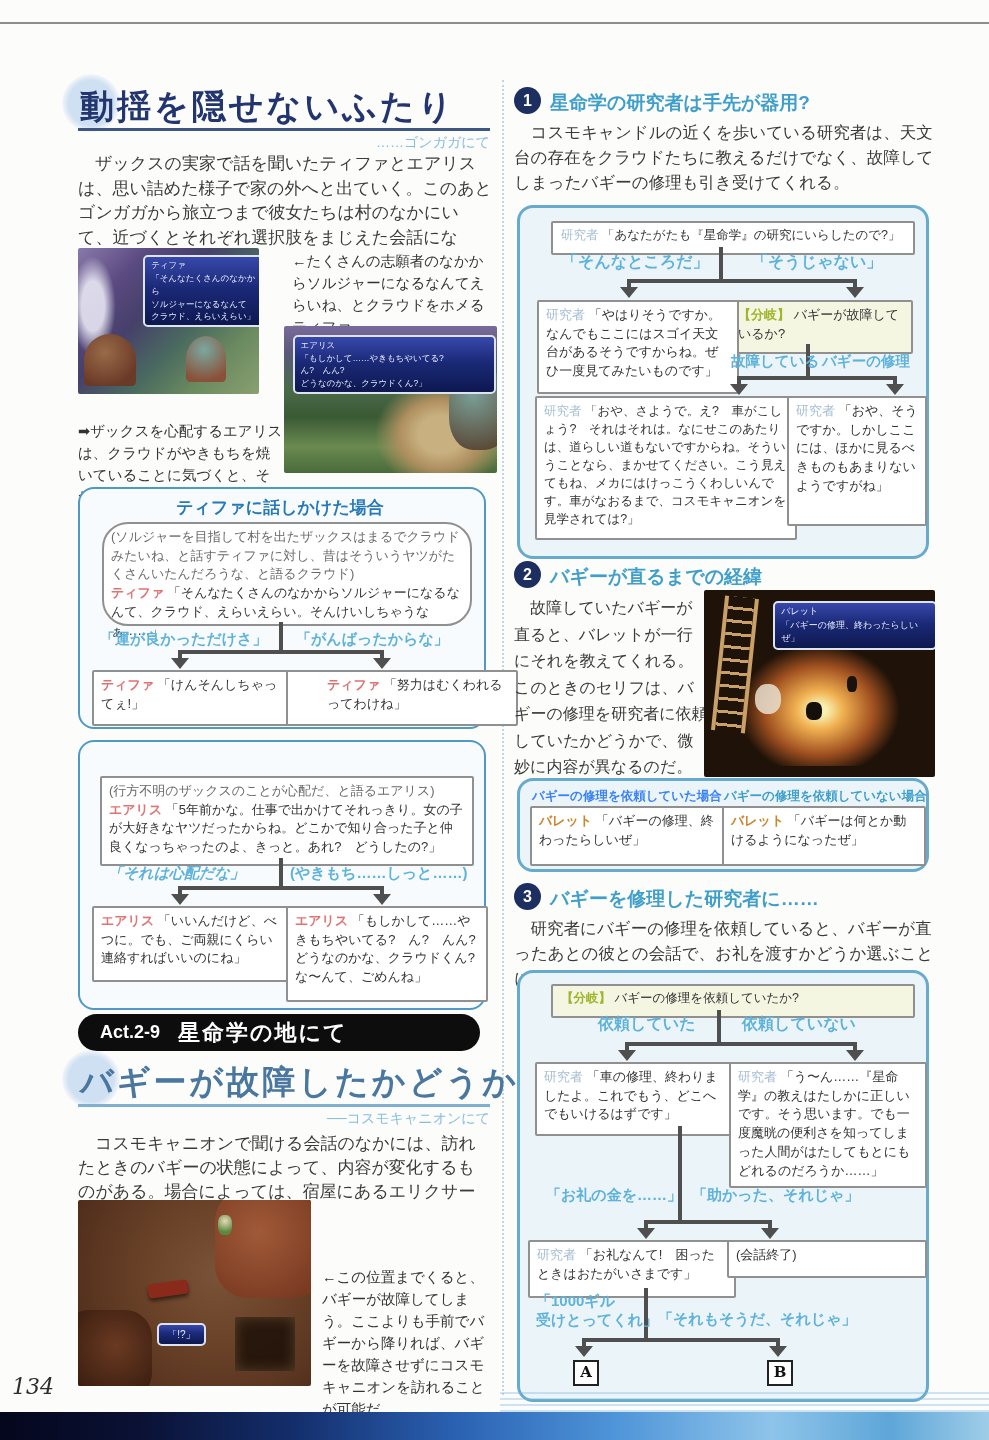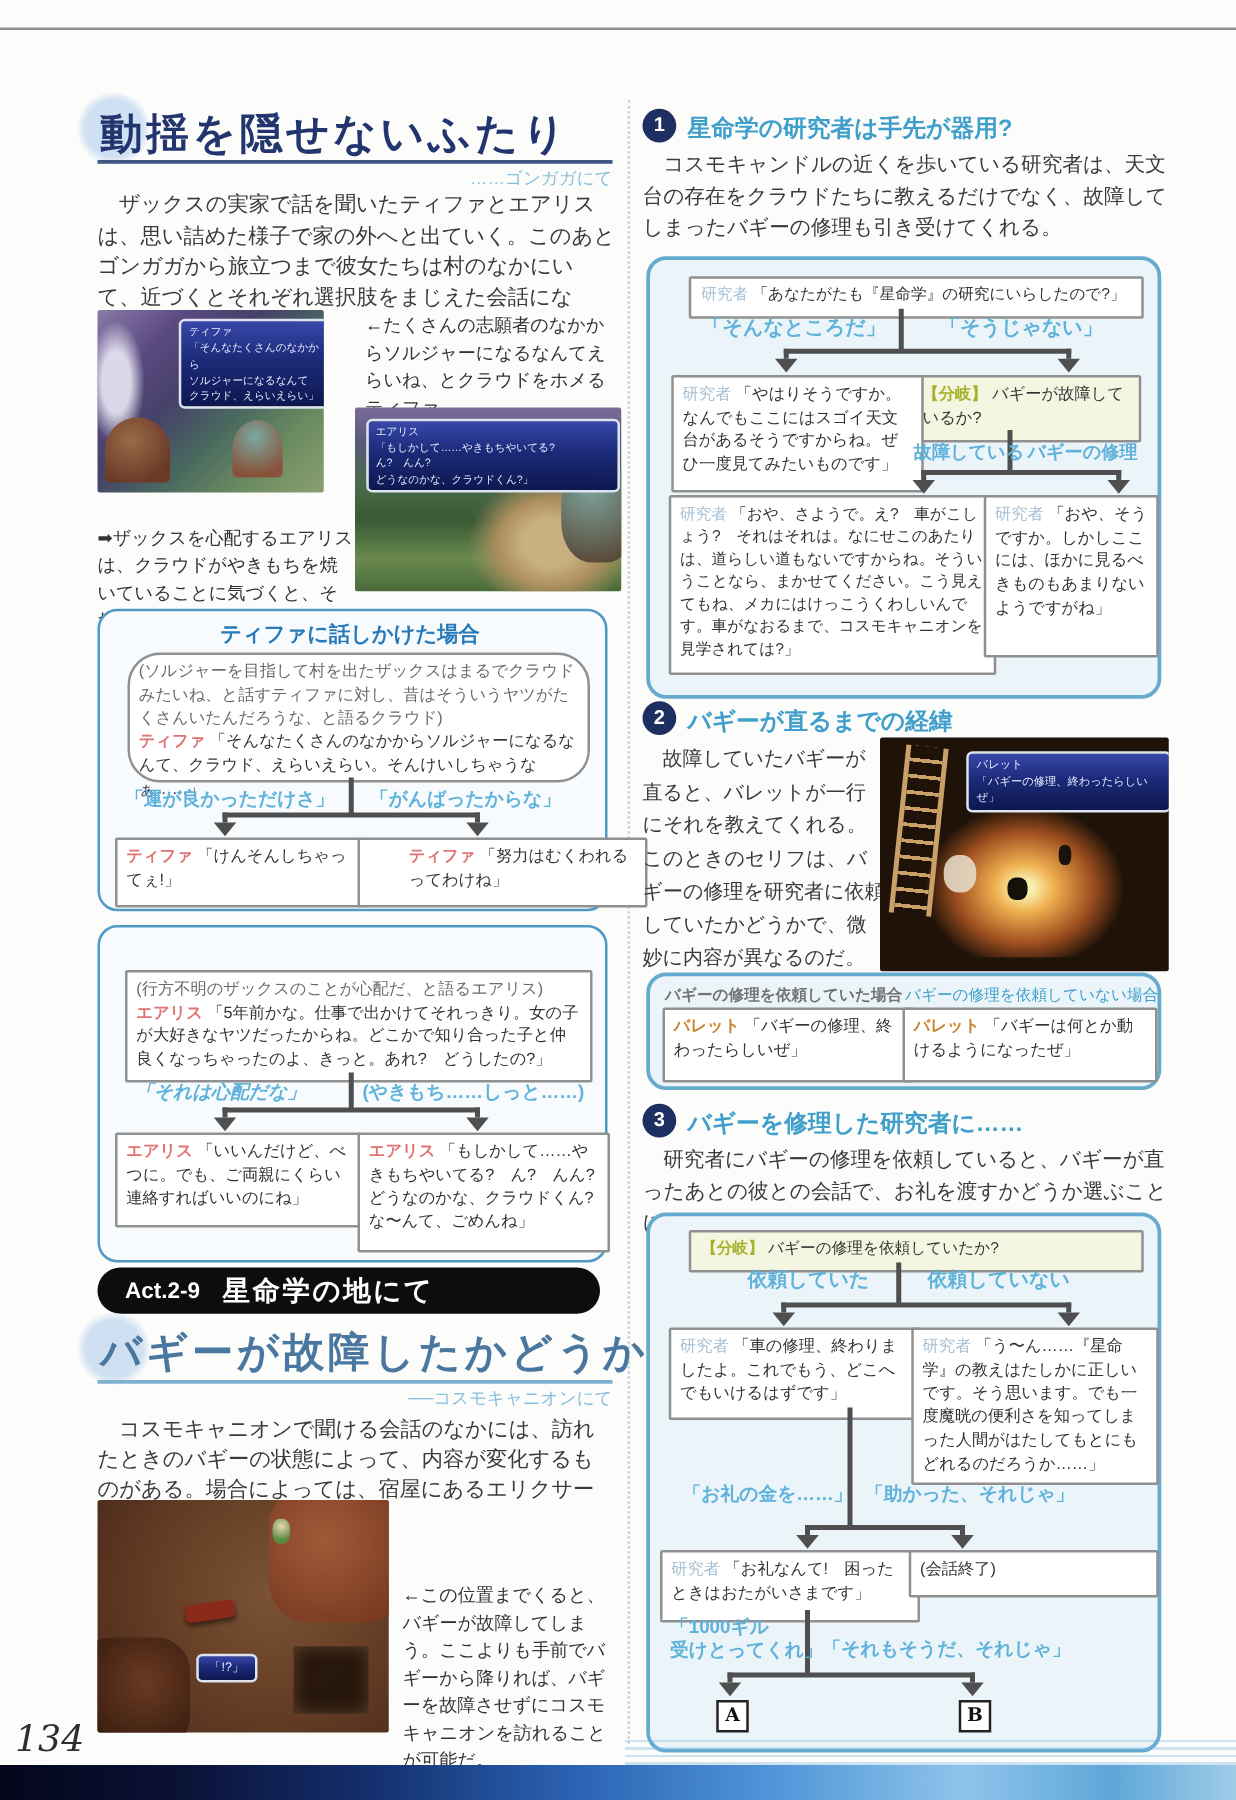--- a/index.html
+++ b/index.html
@@ -44,21 +44,21 @@
        border:2px solid #dde4f0;border-radius:5px;color:#e9edff;padding:2px 6px;
        white-space:pre-line;font-size:8.5px;line-height:1.5;}
   .pill{position:absolute;background:#0d0d0d;border-radius:19px;color:#fff;display:flex;
         align-items:center;gap:18px;padding-left:22px;}
   .ab{position:absolute;width:22px;height:22px;border:2px solid #222;background:#fff;
       text-align:center;line-height:20px;font-weight:bold;font-size:15px;
       font-family:"DejaVu Serif","Liberation Serif",serif;color:#111;}
   .divider{position:absolute;border-left:2px dotted #c2d4de;width:0;}
   .toprule{position:absolute;left:0;width:989px;height:2px;background:#8d8d8d;top:22px;}
   .pagenum{position:absolute;font-family:"DejaVu Serif","Liberation Serif",serif;
-           font-style:italic;font-size:29px;color:#2e2e2e;}
+           font-style:italic;font-size:22px;color:#2e2e2e;}
   .streaks{position:absolute;background:repeating-linear-gradient(180deg,
            rgba(120,180,225,.35) 0 2px,rgba(255,255,255,0) 2px 6px);}
   .botbar{position:absolute;left:0;width:989px;height:28px;top:1412px;
           background:linear-gradient(90deg,#04061c 0%,#0a1134 14%,#142f6d 30%,
           #2a61b2 46%,#4e94d8 62%,#8ec4ea 78%,#5ea6d8 90%,#9fcde8 100%);}
 </style>
 </head>
 <body>
 
 <div class="page">
@@ -228,22 +228,22 @@
          border-left:4px solid #c8a068;border-right:4px solid #c8a068;
          background:repeating-linear-gradient(180deg,rgba(0,0,0,0) 0 10px,#c8a068 10px 13px);transform:rotate(6deg);"></div>
     <div class="abs" style="left:44%;top:60%;width:16px;height:18px;border-radius:40%;background:#15100a;"></div>
     <div class="abs" style="left:62%;top:46%;width:10px;height:16px;border-radius:40%;background:#1a120c;"></div>
     <div class="abs" style="left:22%;top:50%;width:26px;height:30px;border-radius:45%;background:#e8e0d0;opacity:.85;"></div>
     <div class="dlg" style="left:30%;top:6%;width:64%;font-size:9px;">バレット
 「バギーの修理、終わったらしいぜ」</div>
   </div>
 
   <div class="fc" style="left:517px;top:778px;width:406px;height:88px;"></div>
-  <div class="abs" style="left:532px;top:788px;font-size:12.5px;font-weight:bold;color:#737373;text-align:right;">バギーの修理を依頼していた場合</div>
-  <div class="abs" style="left:724px;top:788px;font-size:12.5px;font-weight:normal;color:#3f9fca;">バギーの修理を依頼していない場合</div>
+  <div class="abs" style="left:532px;top:788px;font-size:12.5px;font-weight:bold;color:#3b82f6;text-align:right;">バギーの修理を依頼していた場合</div>
+  <div class="abs" style="left:724px;top:788px;font-size:12.5px;font-weight:bold;color:#3f9fca;">バギーの修理を依頼していない場合</div>
   <div class="fbox" style="left:530px;top:806px;width:184px;height:48px;">
     <span class="sp-or">バレット</span>
     <span>「バギーの修理、終わったらしいぜ」</span>
   </div>
   <div class="fbox" style="left:722px;top:806px;width:186px;height:48px;">
     <span class="sp-or">バレット</span>
     <span>「バギーは何とか動けるようになったぜ」</span>
   </div>
 
   <div class="secnum" style="left:514px;top:883px;">3</div>

